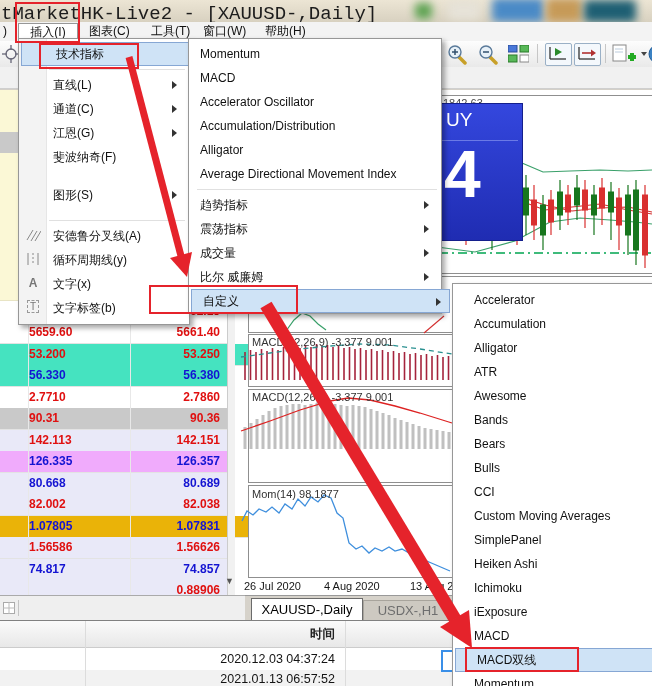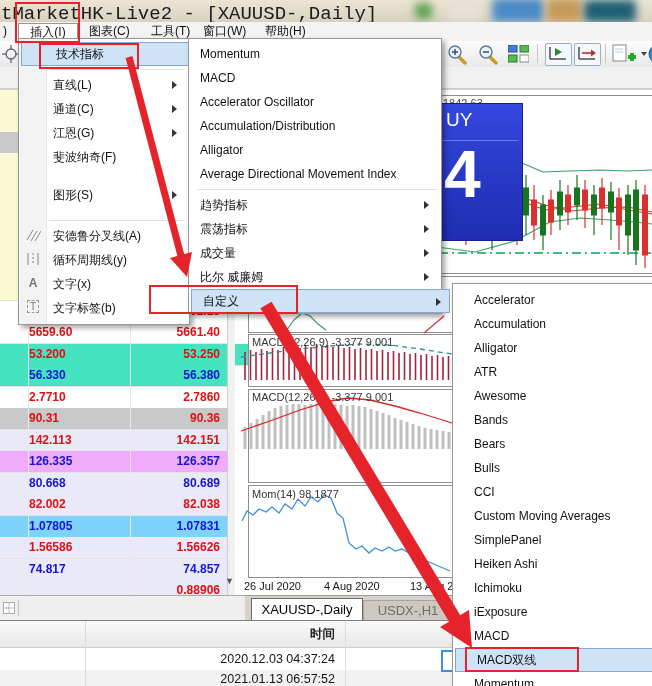--- a/index.html
+++ b/index.html
@@ -196,21 +196,21 @@
           <div class="mw-ask" style="color: rgb(20, 20, 210);">126.357</div>
         </div>
         <div class="mw-row" style="top: 383px; background: rgb(233, 233, 248);">
           <div class="mw-bid" style="color: rgb(20, 20, 210);">80.668</div>
           <div class="mw-ask" style="color: rgb(20, 20, 210);">80.689</div>
         </div>
         <div class="mw-row" style="top: 404px; background: rgb(233, 233, 248);">
           <div class="mw-bid" style="color: rgb(224, 16, 16);">82.002</div>
           <div class="mw-ask" style="color: rgb(224, 16, 16);">82.038</div>
         </div>
-        <div class="mw-row" style="top: 426px; background: #7dd3fc;">
+        <div class="mw-row" style="top: 426px; background: #eab308; padding-left: 32px;">
           <div class="mw-bid" style="color: rgb(20, 20, 210);">1.07805</div>
           <div class="mw-ask" style="color: rgb(20, 20, 210);">1.07831</div>
         </div>
         <div class="mw-row" style="top: 447px; background: rgb(233, 233, 248);">
           <div class="mw-bid" style="color: rgb(224, 16, 16);">1.56586</div>
           <div class="mw-ask" style="color: rgb(224, 16, 16);">1.56626</div>
         </div>
         <div class="mw-row" style="top: 469px; background: rgb(233, 233, 248);">
           <div class="mw-bid" style="color: rgb(20, 20, 210);">74.817</div>
           <div class="mw-ask" style="color: rgb(20, 20, 210);">74.857</div>

